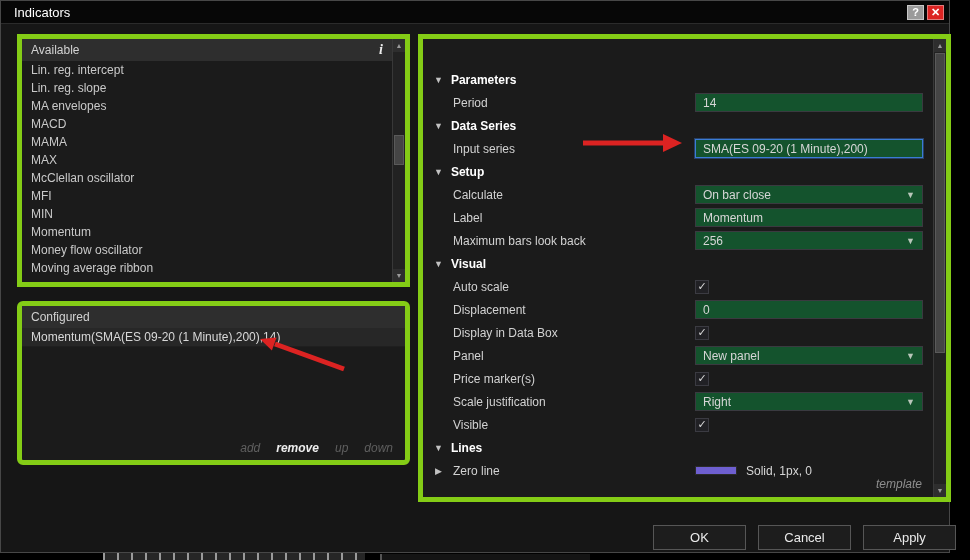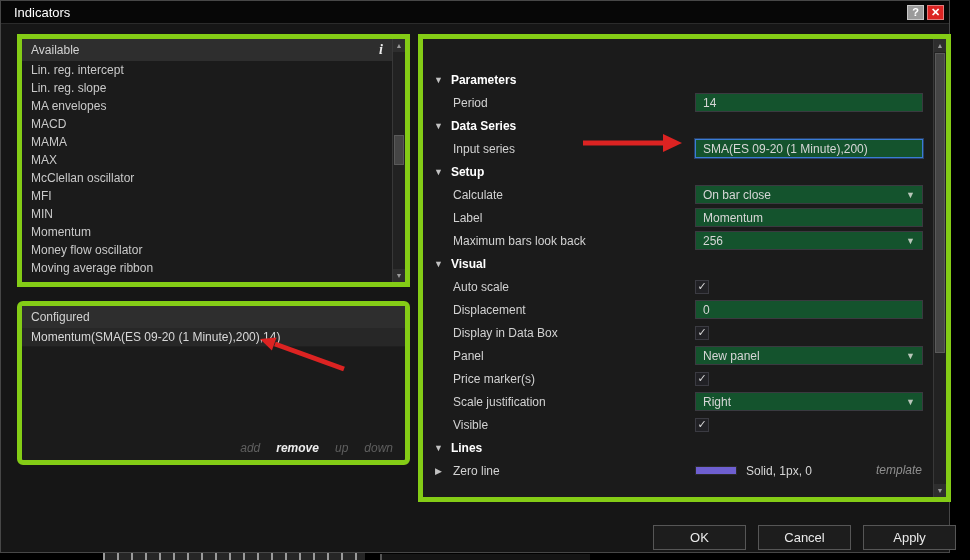--- a/index.html
+++ b/index.html
@@ -63,21 +63,21 @@
   .field { width:100%; height:19px; background:#14532d; border:1px solid #3a3a40;
            color:#d6d6d6; font-size:12px; padding:0 7px; display:flex; align-items:center; }
   .field.highlight { border-color:var(--highlight-border,#3b7bd6);
                      box-shadow:0 0 0 1px rgba(59,123,214,.4); }
   .chev { margin-left:auto; color:#b9c6ba; font-size:9px; }
   .checkbox { width:14px; height:14px; background:#212125; border:1px solid #3b3b42;
               display:flex; align-items:center; justify-content:center; }
   .check { color:#d8d8d8; font-size:11px; line-height:11px; }
   .line-value { display:flex; align-items:center; gap:9px; color:#d6d6d6; font-size:12px; }
   .swatch { width:42px; height:9px; border:1px solid #2a2a2a; display:inline-block; }
-  .template-label { position:absolute; right:24px; bottom:20px; color:#8f8f8f;
+  .template-label { position:absolute; right:24px; bottom:6px; color:#8f8f8f;
                     font-style:italic; font-size:12px; }
 
   
   .footer-btn { position:absolute; width:93px; height:25px; background:#1d1d1d;
                 border:1px solid #565656; color:#eaeaea; font-size:13px;
                 display:flex; align-items:center; justify-content:center; }
   .ok-btn { left:652px; top:524px; }
   .cancel-btn { left:757px; top:524px; }
   .apply-btn { left:862px; top:524px; }
 

